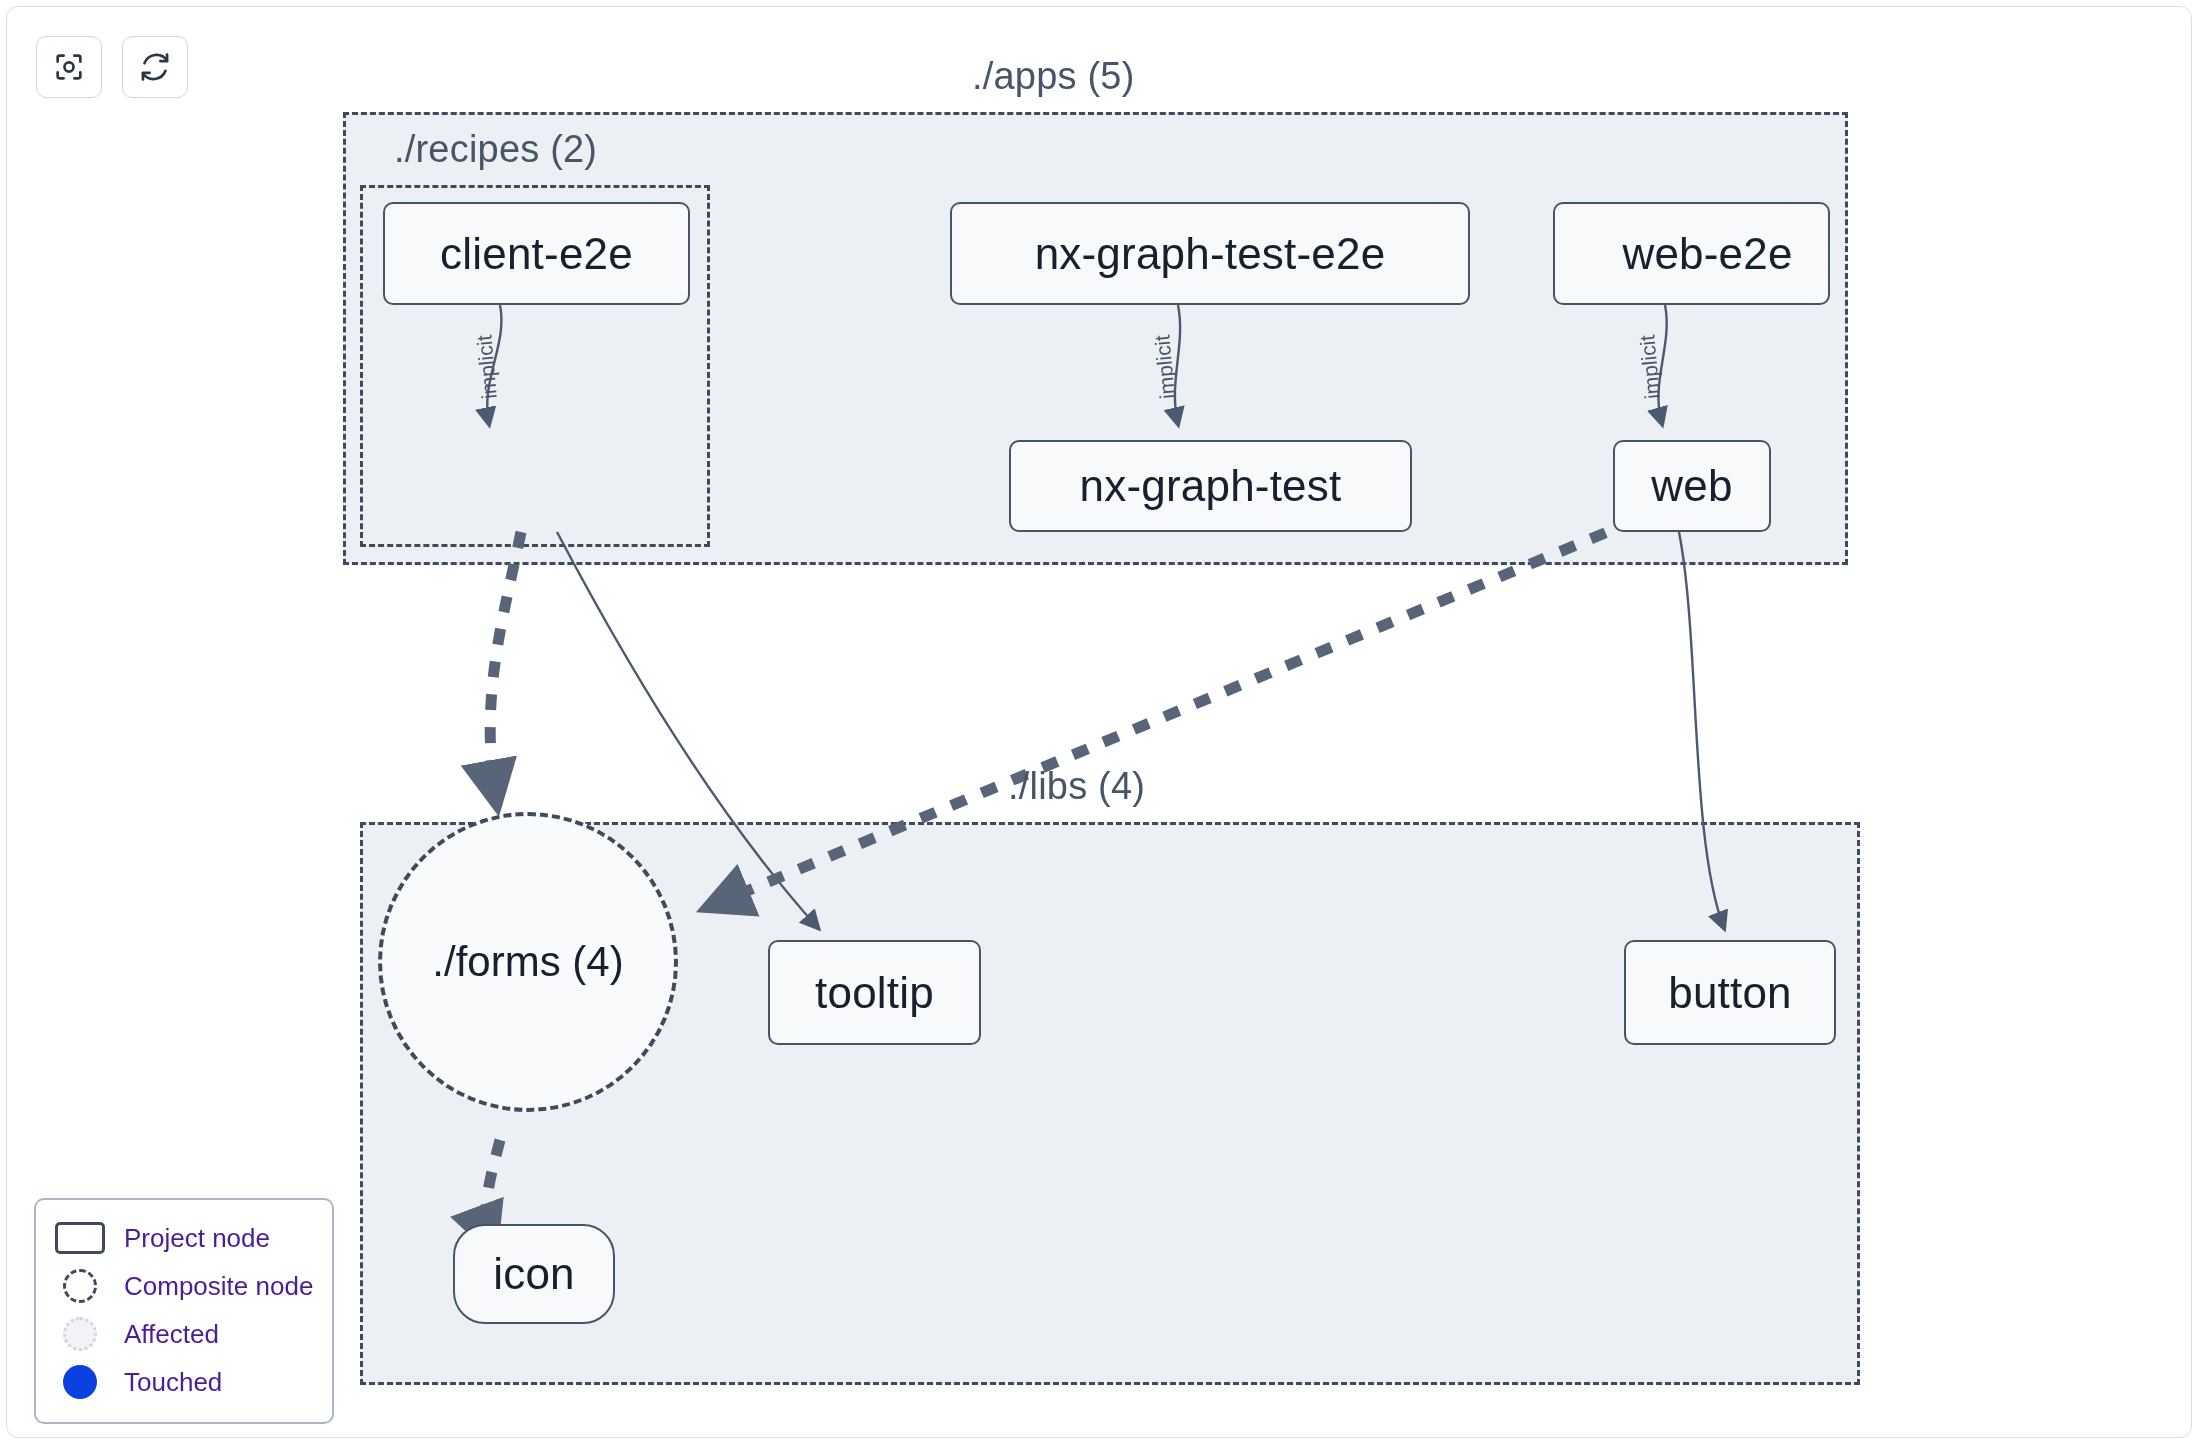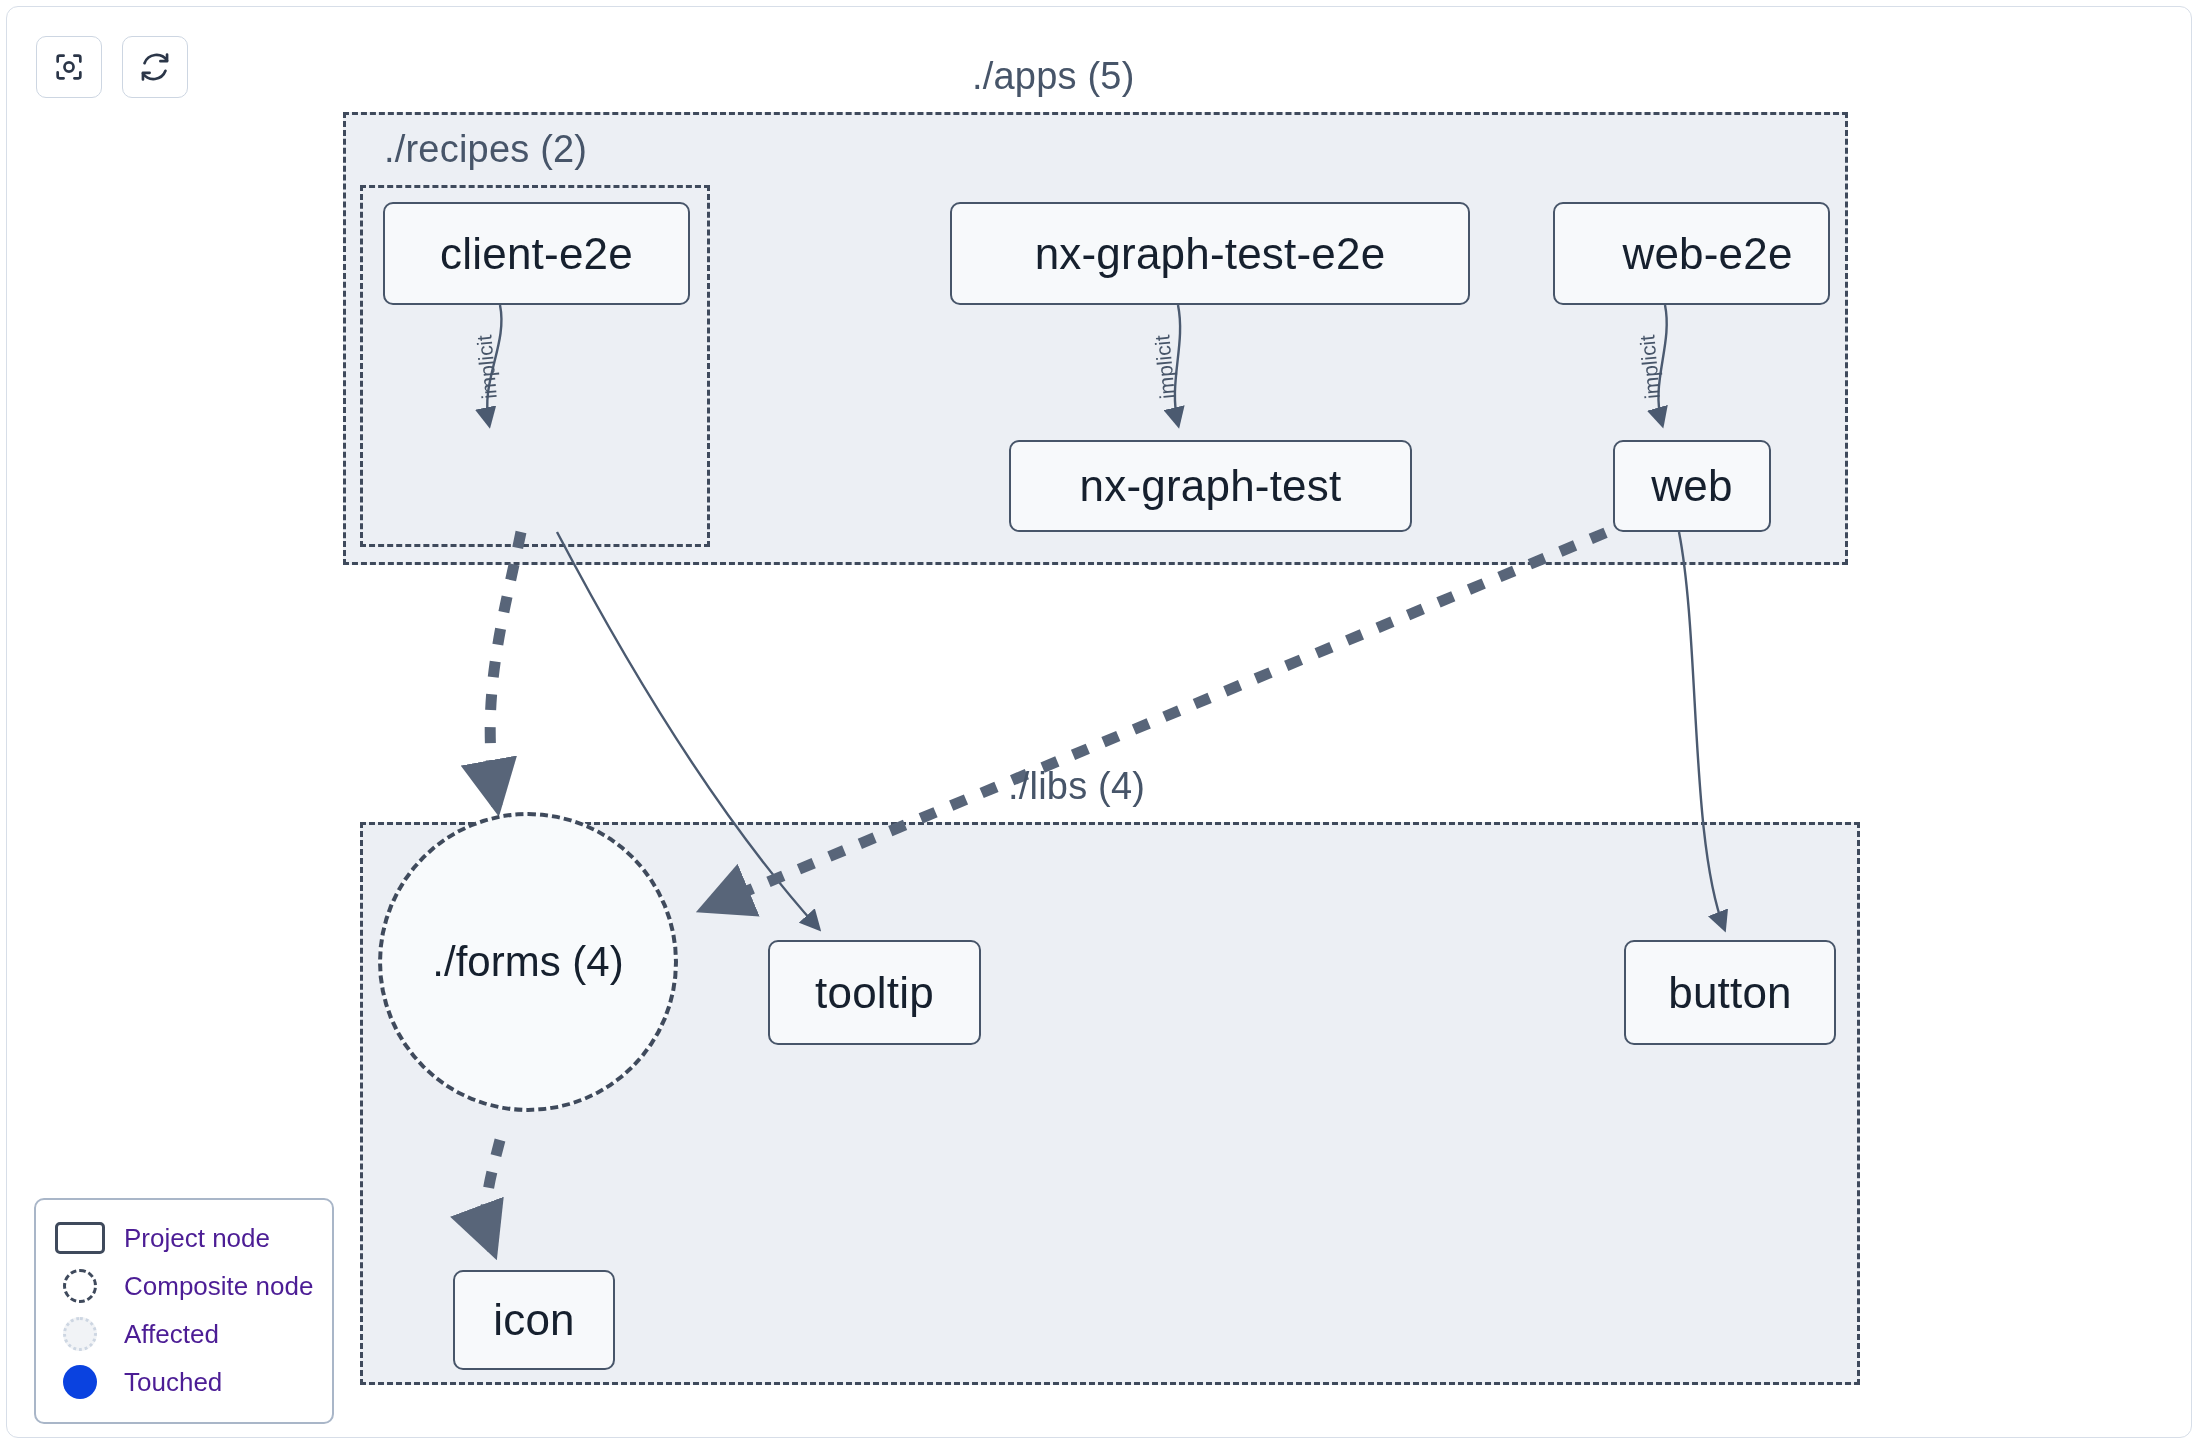--- a/index.html
+++ b/index.html
@@ -212,42 +212,42 @@
 
     <path d="M 1636,520 L 706,908" fill="none" stroke="#586579" stroke-width="11" stroke-dasharray="16 17" stroke-linecap="butt" marker-end="url(#arrow-thick)"></path>
 
     <path d="M 1679,532 C 1700,640 1690,840 1724,928" fill="none" stroke="#4b5a70" stroke-width="2.4" marker-end="url(#arrow-thin)"></path>
 
     <path d="M 500,1140 C 487,1190 480,1215 493,1250" fill="none" stroke="#586579" stroke-width="11" stroke-dasharray="16 17" stroke-linecap="butt" marker-end="url(#arrow-thick)"></path>
   </svg>
 
   <div class="group-label" style="left:972px; top:55px;">./apps (5)</div>
 
-  <div class="group-label" style="left:384px; top:128px;text-align:center;">./recipes (2)</div>
+  <div class="group-label" style="left:394px; top:128px;text-align:center;">./recipes (2)</div>
 
   <div class="group-label" style="left:1008px; top:765px;">./libs (4)</div>
 
   <div class="node" style="left:383px; top:202px; width:307px; height:103px;">client-e2e</div>
 
 
   <div class="node" style="left:950px; top:202px; width:520px; height:103px;">nx-graph-test-e2e</div>
 
   <div class="node" style="left:1009px; top:440px; width:403px; height:92px;">nx-graph-test</div>
 
   <div class="node" style="left:1553px; top:202px; width:277px; height:103px;padding-left:32px;">web-e2e</div>
 
   <div class="node" style="left:1613px; top:440px; width:158px; height:92px;">web</div>
 
   <div class="composite-node" style="left:378px; top:812px; width:300px; height:300px;">./forms (4)</div>
 
   <div class="node" style="left:768px; top:940px; width:213px; height:105px;">tooltip</div>
 
   <div class="node" style="left:1624px; top:940px; width:212px; height:105px;">button</div>
 
-  <div class="node" style="left:453px; top:1270px; width:162px; height:100px;">icon</div>
+  <div class="node" style="left:453px; top:1224px; width:162px; height:100px;border-radius:32px;">icon</div>
 
   <div class="edge-label" style="left:455px; top:355px; transform: rotate(-95deg);">implicit</div>
 
   <div class="edge-label" style="left:1133px; top:355px; transform: rotate(-95deg);">implicit</div>
 
   <div class="edge-label" style="left:1618px; top:355px; transform: rotate(-95deg);">implicit</div>
 
   <div class="toolbar">
     <button class="tool-btn">
       <span>

